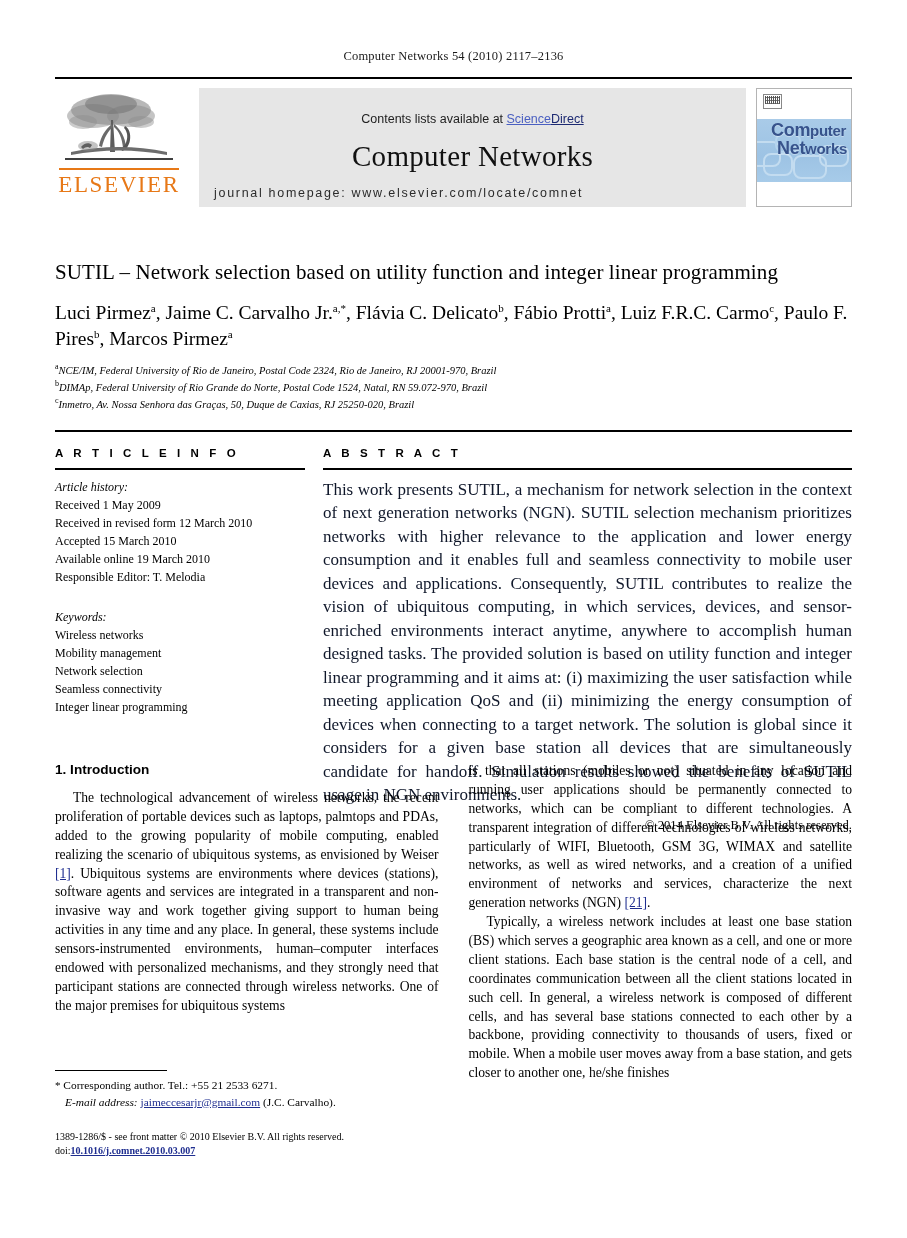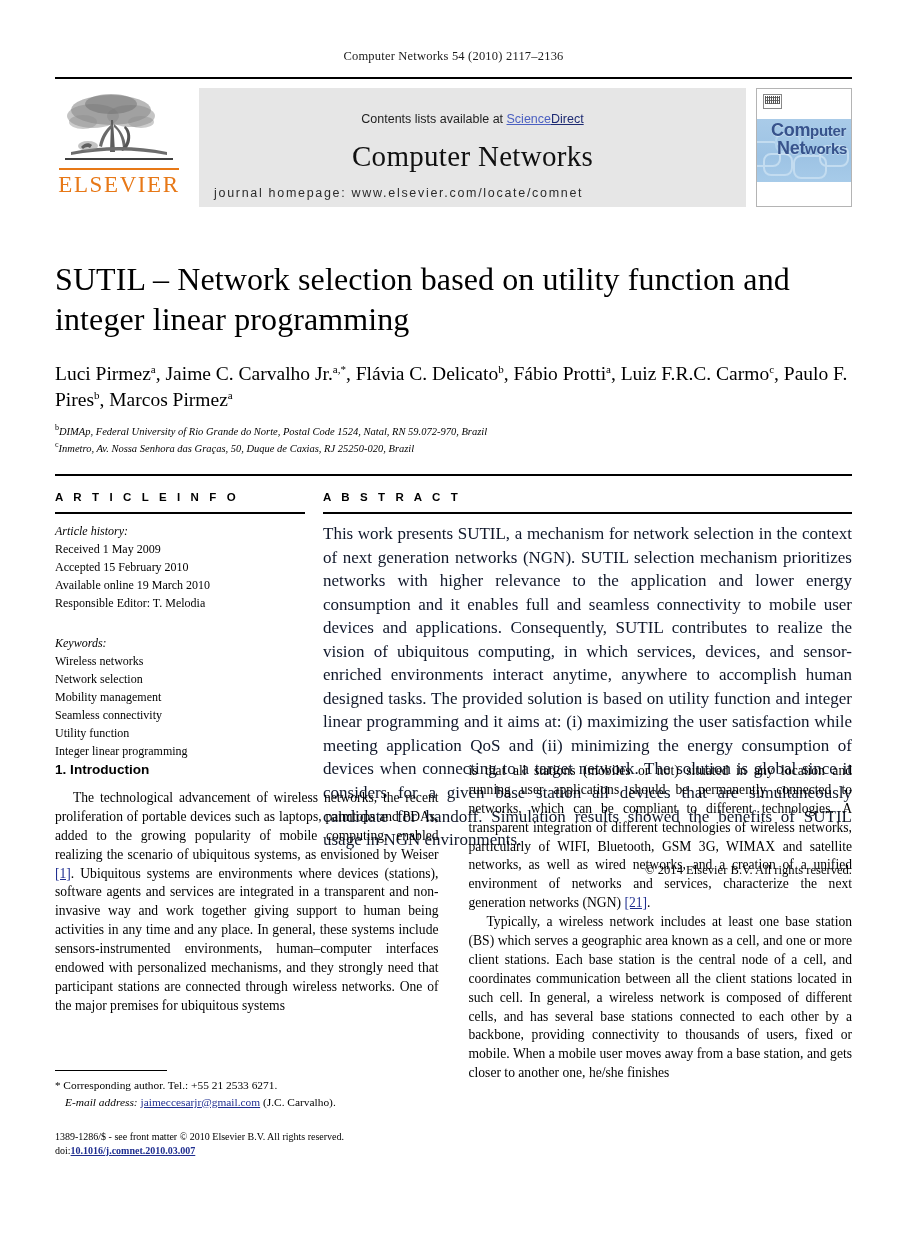--- a/index.html
+++ b/index.html
@@ -147,21 +147,21 @@
     color: #37538c;
     text-shadow: 0 1px 0 rgba(255,255,255,0.35);
   }
   .cover-title .l1 { font-size: 15px; letter-spacing: -0.3px; display:block; }
   .cover-title .l2 { font-size: 15px; letter-spacing: -0.3px; display:block; margin-left: 6px;}
   .cover-title .big { font-size: 18px; }
 
   
   .article-title {
     margin-top: 47px;
-    font-size: 32px;
+    font-size: 21px;
     line-height: 1.26;
     font-weight: normal;
     letter-spacing: 0.1px;
     color: #000;
   }
   .authors {
     margin-top: 14px;
     font-size: 19.5px;
     line-height: 1.34;
     color: #000;
@@ -333,46 +333,47 @@
 
   </div>
 
   <h1 class="article-title">SUTIL – Network selection based on utility function and integer linear programming</h1>
 
   <div class="authors">
     <span><span>Luci Pirmez</span><sup>a</sup><span>, </span></span><span><span>Jaime C. Carvalho Jr.</span><sup>a,*</sup><span>, </span></span><span><span>Flávia C. Delicato</span><sup>b</sup><span>, </span></span><span><span>Fábio Protti</span><sup>a</sup><span>, </span></span><span><span>Luiz F.R.C. Carmo</span><sup>c</sup><span>, </span></span><span><span>Paulo F. Pires</span><sup>b</sup><span>, </span></span><span><span>Marcos Pirmez</span><sup>a</sup></span>
   </div>
 
   <div class="affiliations">
+    <div><sup>a</sup><span>NCE/IM, Federal University of Rio de Janeiro, Postal Code 2324, Rio de Janeiro, RJ 20001-970, Brazil</span></div>
     <div><sup>b</sup><span>DIMAp, Federal University of Rio Grande do Norte, Postal Code 1524, Natal, RN 59.072-970, Brazil</span></div>
     <div><sup>c</sup><span>Inmetro, Av. Nossa Senhora das Graças, 50, Duque de Caxias, RJ 25250-020, Brazil</span></div>
   </div>
 
   <div class="band-rule"></div>
 
   <div class="band">
 
     <div class="col-info">
       <div class="sec-head">A R T I C L E  I N F O</div>
       <div class="sec-rule"></div>
       <div class="info-label">Article history:</div>
       <div class="info-list">
         <div>Received 1 May 2009</div>
-        <div>Accepted 15 February 2010</div>
+        <div>Received in revised form 12 March 2010</div>
+        <div>Accepted 15 March 2010</div>
         <div>Available online 19 March 2010</div>
         <div>Responsible Editor: T. Melodia</div>
       </div>
       <div class="kw-block">
         <div class="info-label">Keywords:</div>
         <div class="info-list">
           <div>Wireless networks</div>
+          <div>Mobility management</div>
           <div>Network selection</div>
-          <div>Mobility management</div>
           <div>Seamless connectivity</div>
-          <div>Utility function</div>
           <div>Integer linear programming</div>
         </div>
       </div>
     </div>
 
     <div class="col-abstract">
       <div class="sec-head">A B S T R A C T</div>
       <div class="sec-rule"></div>
       <div class="abstract-text">This work presents SUTIL, a mechanism for network selection in the context of next generation networks (NGN). SUTIL selection mechanism prioritizes networks with higher relevance to the application and lower energy consumption and it enables full and seamless connectivity to mobile user devices and applications. Consequently, SUTIL contributes to realize the vision of ubiquitous computing, in which services, devices, and sensor-enriched environments interact anytime, anywhere to accomplish human designed tasks. The provided solution is based on utility function and integer linear programming and it aims at: (i) maximizing the user satisfaction while meeting application QoS and (ii) minimizing the energy consumption of devices when connecting to a target network. The solution is global since it considers for a given base station all devices that are simultaneously candidate for handoff. Simulation results showed the benefits of SUTIL usage in NGN environments.</div>
       <div class="copyright">© 2014 Elsevier B.V. All rights reserved.</div>

